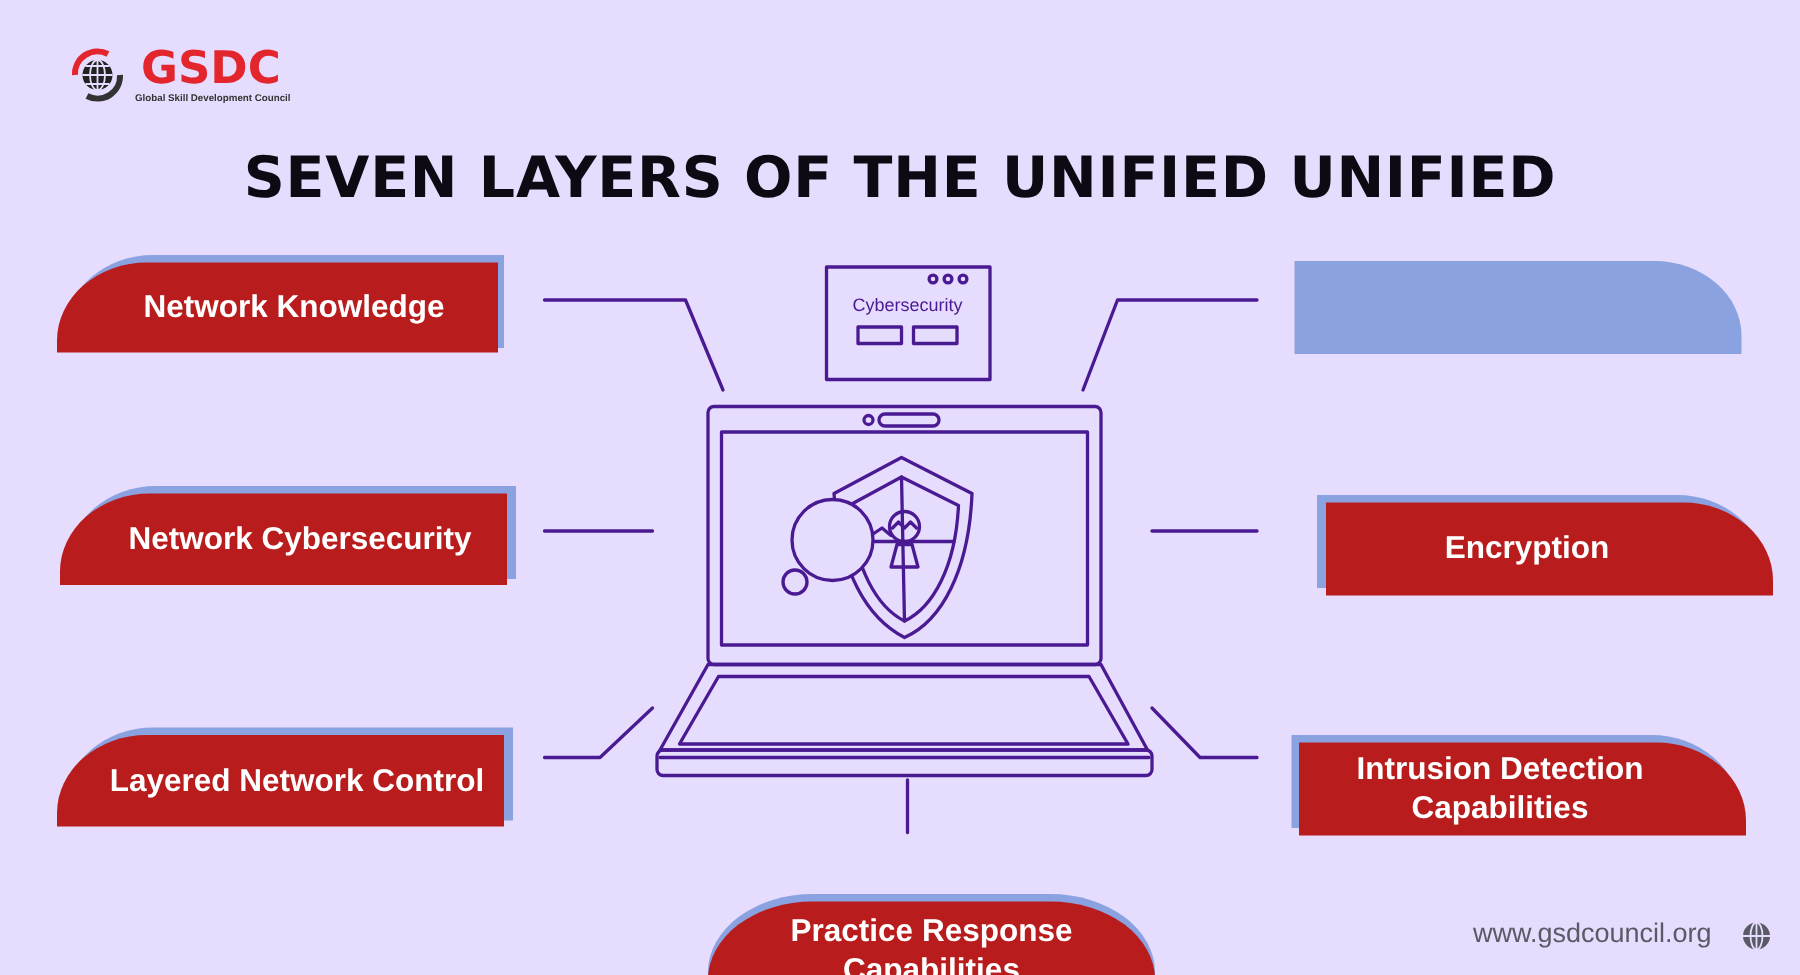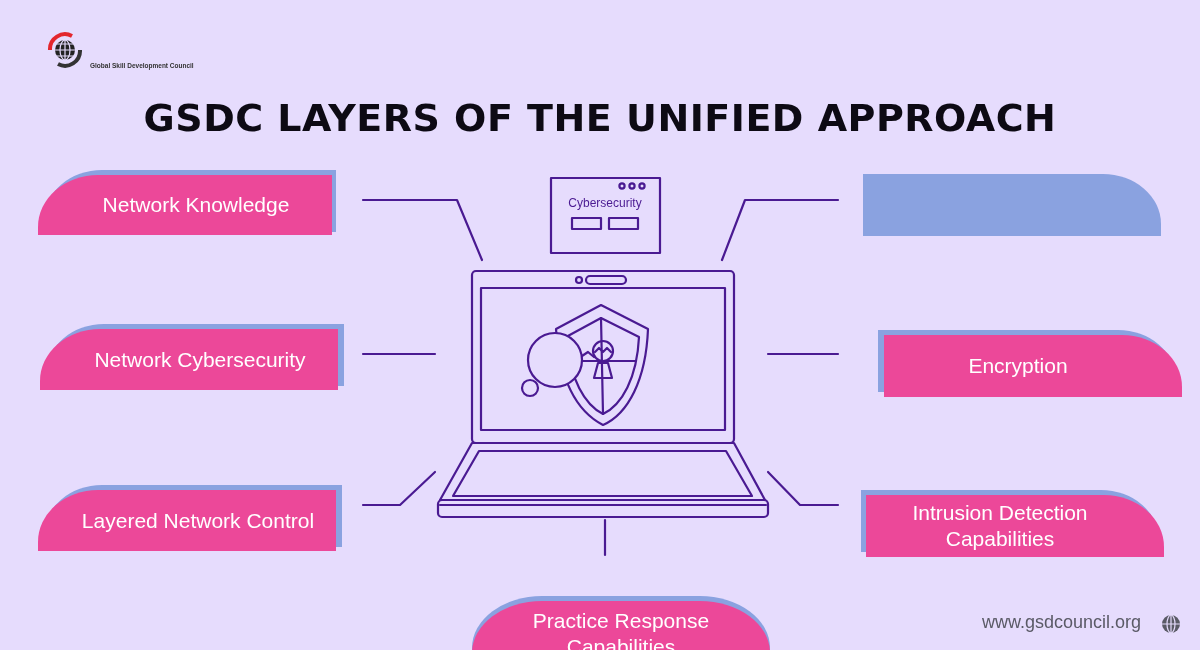--- a/index.html
+++ b/index.html
@@ -4,40 +4,41 @@
 <style>
   html, body { margin:0; padding:0; }
   body { width:1200px; height:650px; background:#e6dcfd; position:relative; overflow:hidden; font-family:"Liberation Sans", sans-serif; }
   .logo { position:absolute; left:42px; top:28px; width:170px; height:50px; }
   .logo-text { position:absolute; left:52px; top:0; font-family:"DejaVu Sans", sans-serif; font-weight:bold; font-size:30px; color:#e3262d; letter-spacing:0px; line-height:36px; }
   .logo-sub { position:absolute; left:48px; top:34px; font-size:6.5px; font-weight:bold; color:#333; white-space:nowrap; }
   .logo-icon { position:absolute; left:0; top:2px; width:46px; height:40px; }
   .title { position:absolute; left:0; top:96px; width:1200px; text-align:center; font-family:"DejaVu Sans", sans-serif; font-weight:bold; font-size:38px; color:#0d0a14; letter-spacing:0.5px; }
   .card { position:absolute; }
   .card .shadow { position:absolute; background:#8aa2e0; }
-  .card .body { position:absolute; background:#ec4899; color:#fff; font-weight:normal; font-size:21px; display:flex; align-items:center; justify-content:center; text-align:center; line-height:26px; }
+  .card .body { position:absolute; background:#b91c1c; color:#fff; font-weight:bold; font-size:21px; display:flex; align-items:center; justify-content:center; text-align:center; line-height:26px; }
   .diagram { position:absolute; left:0; top:0; width:1200px; height:650px; }
   .footer-url { position:absolute; left:982px; top:612px; font-size:18px; color:#5a5a66; }
   .globe { position:absolute; left:1160px; top:613px; width:22px; height:22px; }
 </style>
 </head>
 <body>
 
 <div class="logo">
   <svg class="logo-icon" viewBox="0 0 46 40">
     <path d="M8 20 A15 15 0 0 1 30 6" fill="none" stroke="#e3262d" stroke-width="4"></path>
     <path d="M38 20 A15 15 0 0 1 16 34" fill="none" stroke="#333" stroke-width="4"></path>
     <circle cx="23" cy="20" r="10" fill="#222"></circle>
     <path d="M13 20 H33 M23 10 V30 M15 14 H31 M15 26 H31" stroke="#e6dcfd" stroke-width="1.2"></path>
     <ellipse cx="23" cy="20" rx="5" ry="10" fill="none" stroke="#e6dcfd" stroke-width="1.2"></ellipse>
   </svg>
+  <div class="logo-text">GSDC</div>
   <div class="logo-sub">Global Skill Development Council</div>
 </div>
 
-<div class="title">GSDC LAYERS OF THE UNIFIED APPROACH</div>
+<div class="title">SEVEN LAYERS OF THE UNIFIED UNIFIED</div>
 
 <svg class="diagram" viewBox="0 0 1200 650">
   <g fill="none" stroke="#4a1a92" stroke-width="2.2" stroke-linecap="round" stroke-linejoin="round">
 
     <polyline points="363,200 457,200 482,260"></polyline>
     <polyline points="838,200 745,200 722,260"></polyline>
     <line x1="363" y1="354" x2="435" y2="354"></line>
     <line x1="768" y1="354" x2="838" y2="354"></line>
     <polyline points="363,505 400,505 435,472"></polyline>
     <polyline points="838,505 800,505 768,472"></polyline>

